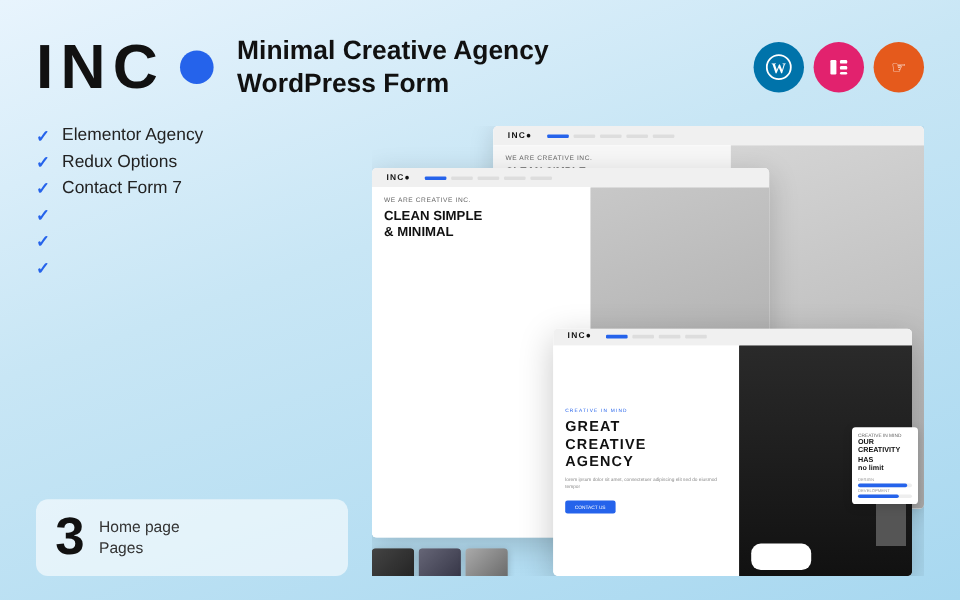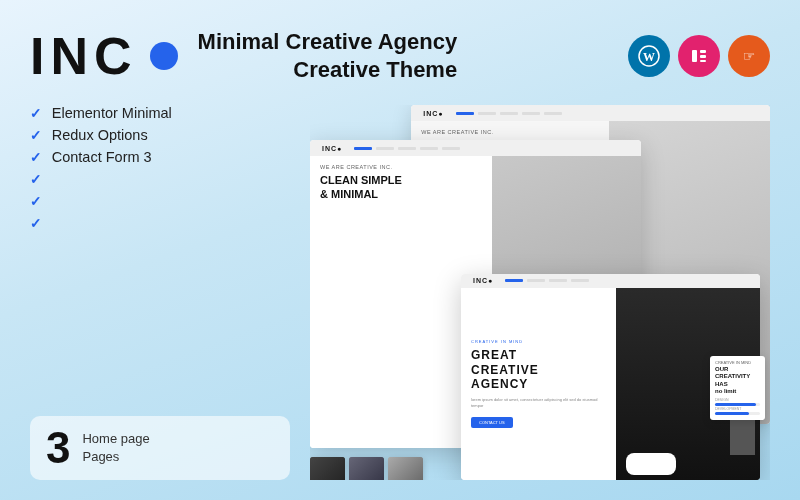--- a/index.html
+++ b/index.html
@@ -44,21 +44,20 @@
     .logo-dot {
       width: 28px;
       height: 28px;
       background: #2563eb;
       border-radius: 50%;
       margin-left: 2px;
     }
 
     .title-area {
       margin-left: 20px;
-      text-align: right;
     }
 
     .title-main {
       font-size: 22px;
       font-weight: 700;
       color: #111;
       line-height: 1.25;
     }
 
     .icons-row {
@@ -370,21 +369,21 @@
 <div class="container">
 
   <div class="header">
     <div class="logo-area">
       <span class="logo-text">INC</span>
       <span class="logo-dot"></span>
     </div>
     <div class="title-area">
       <div class="title-main">
         <span>Minimal Creative Agency</span><br>
-        <span>Creative Theme</span>
+        <span>WordPress Form</span>
       </div>
     </div>
     <div class="icons-row">
       <div class="icon-badge icon-wp">
         <svg width="22" height="22" viewBox="0 0 22 22" fill="white">
           <circle cx="11" cy="11" r="10" fill="none" stroke="white" stroke-width="1.5"></circle>
           <text x="11" y="16" text-anchor="middle" font-size="12" font-weight="900" fill="white" font-family="serif">W</text>
         </svg>
       </div>
       <div class="icon-badge icon-el">
@@ -402,29 +401,29 @@
       </div>
     </div>
   </div>
 
   <div class="main-content">
 
     <div class="left-panel">
       <ul class="features-list">
         <li>
           <span class="check-icon">✓</span>
-          <span>Elementor Minimal</span>
+          <span>Elementor Agency</span>
         </li>
         <li>
           <span class="check-icon">✓</span>
           <span>Redux Options</span>
         </li>
         <li>
           <span class="check-icon">✓</span>
-          <span>Contact Form 3</span>
+          <span>Contact Form 7</span>
         </li>
         <li>
           <span class="check-icon">✓</span>
         </li>
         <li>
           <span class="check-icon">✓</span>
         </li>
         <li>
           <span class="check-icon">✓</span>
         </li>

